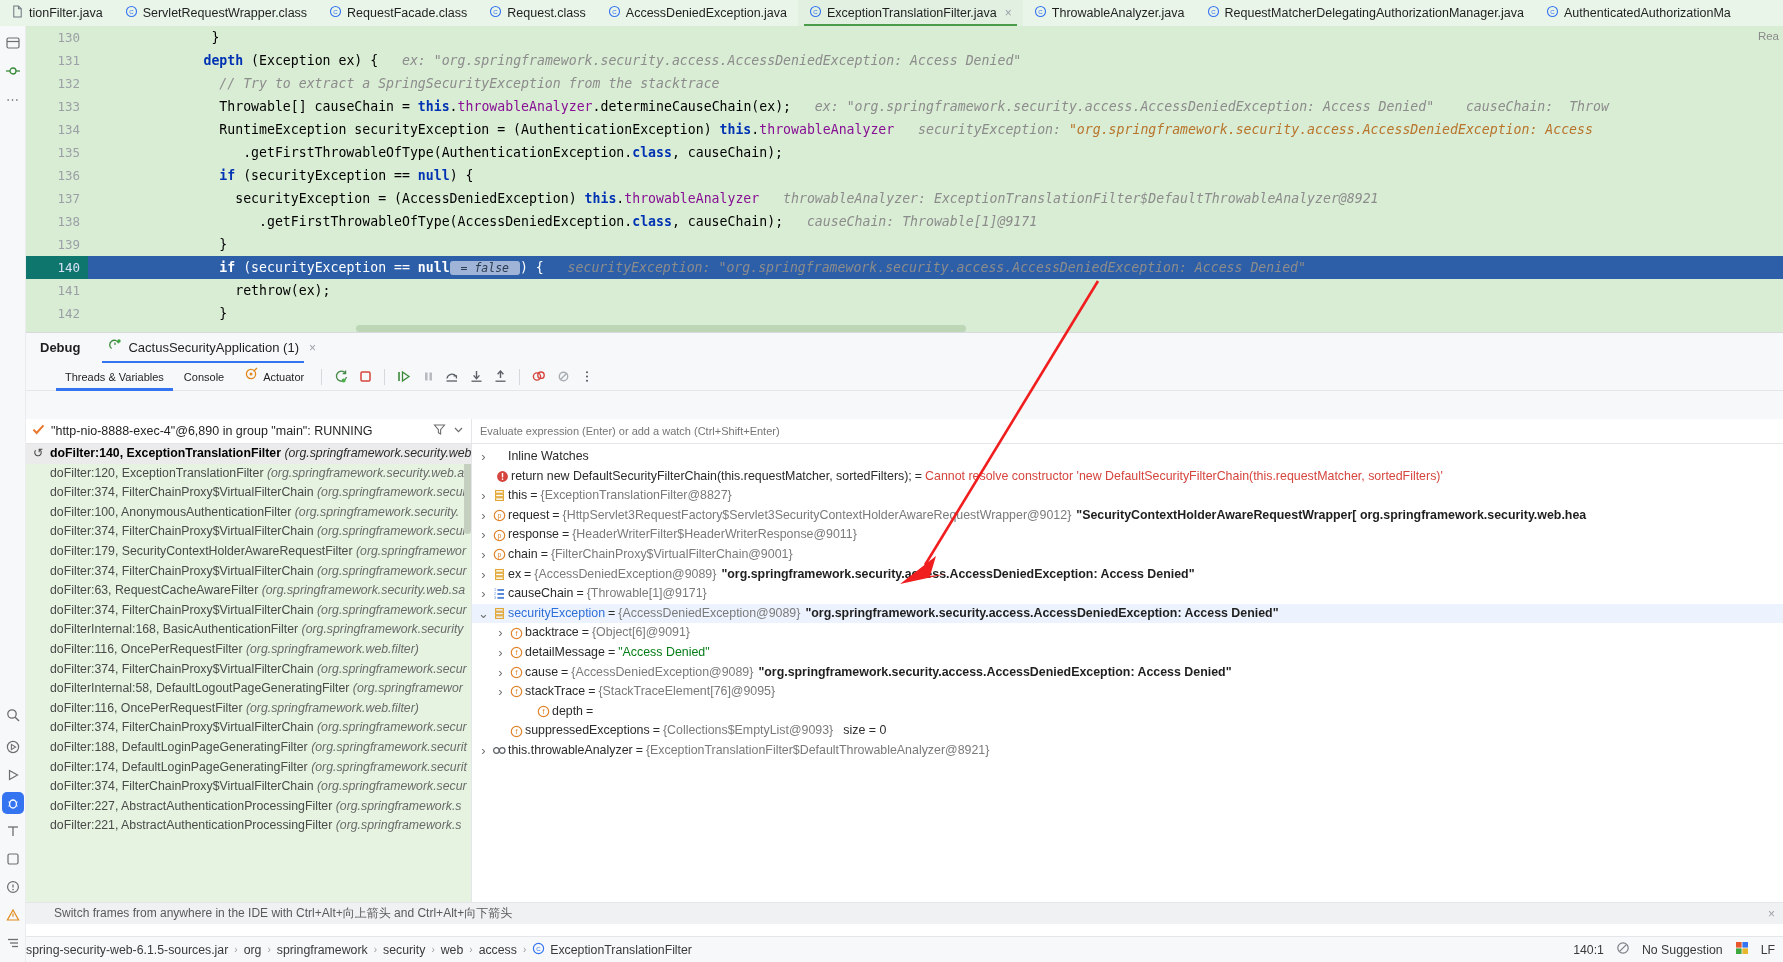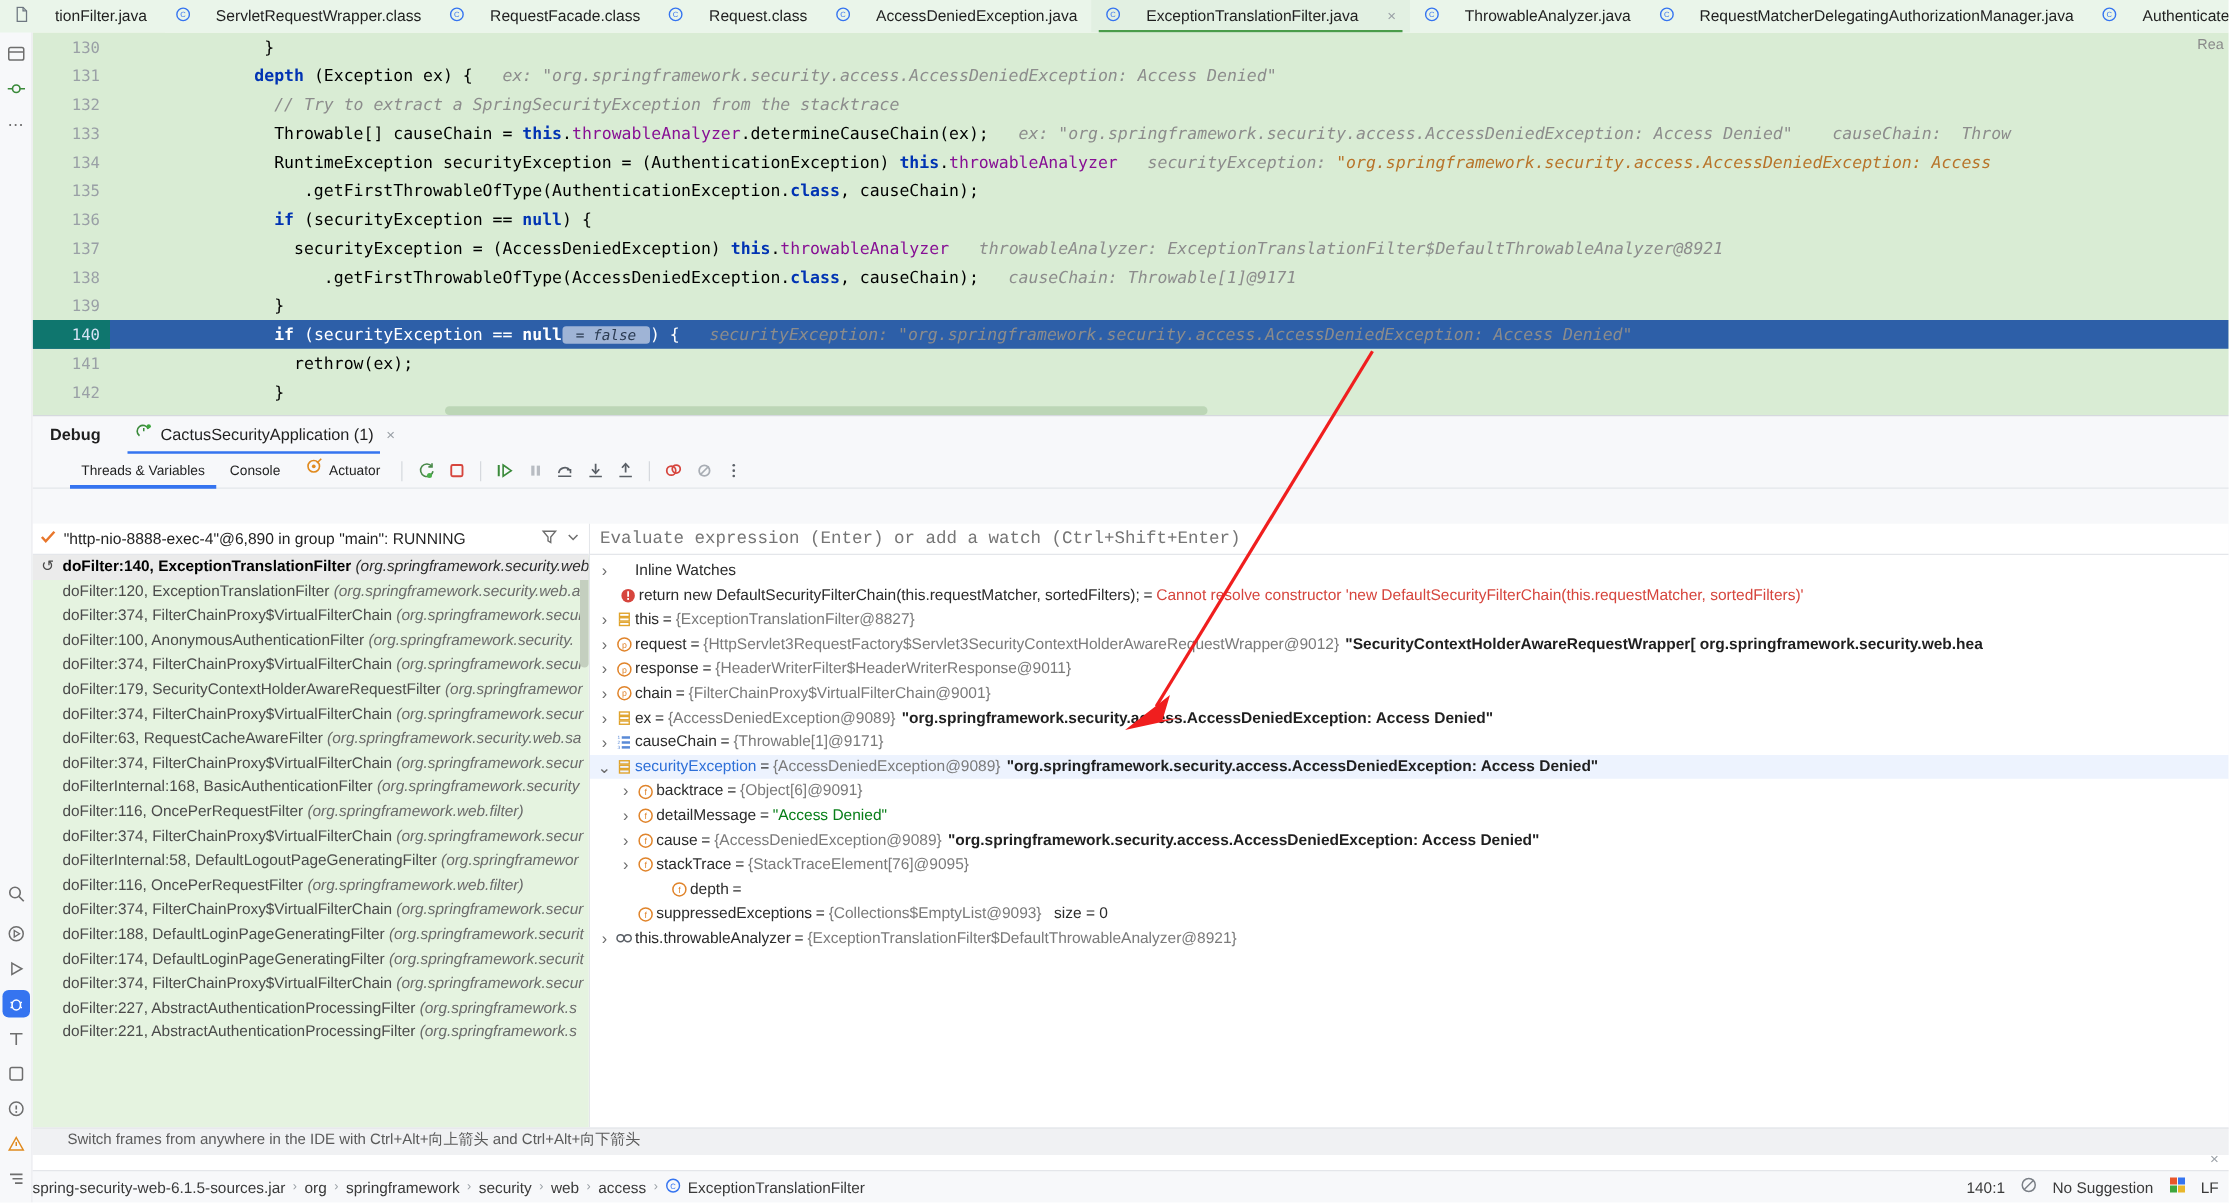--- a/index.html
+++ b/index.html
@@ -30,21 +30,21 @@
 
   
   .tabbar {
     position: absolute; left: 0; top: 0; right: 0; height: 26px;
     background: #eaf5ea;
     display: flex; align-items: stretch;
     font-size: 12.5px; white-space: nowrap; overflow: hidden;
     z-index: 8;
   }
   .tab {
-    display: flex; align-items: center; gap: 20px;
+    display: flex; align-items: center; gap: 5px;
     padding: 0 11px; cursor: pointer; color: #1f1f1f;
     position: relative;
   }
   .tab.active { background: #e2f0e2; }
   .tab.active::after {
     content:''; position:absolute; left:6px; right:6px; bottom:0; height:2px;
     background:#4a9c4a;
   }
   .tab-ico { width: 13px; height: 13px; flex: none; }
   .tab-close { color: #9aa0a6; font-size: 12px; margin-left: 3px; }
@@ -151,21 +151,21 @@
     position:absolute; right:0; top:0; width:7px; height:90px; background:#c4cfbf; border-radius:4px;
   }
 
   .vars-pane { flex:1 1 auto; display:flex; flex-direction:column; background:#fff; }
   .eval-bar {
     height: 25px; border-bottom:1px solid #e4e6ea; display:flex; align-items:center;
     padding-left: 8px;
   }
   .eval-bar input {
     width: 100%; border:0; outline:0; background:transparent;
-    font-family:Liberation Mono, monospace; font-size:14px; color:#9aa0a6;
+    font-family:Liberation Sans, sans-serif; font-size:11px; color:#9aa0a6;
   }
   .vars-list { flex:1 1 auto; overflow:hidden; padding-top: 3px; }
   .v-row {
     height: 19.6px; line-height: 19.6px; white-space: nowrap;
     font-size: 12.4px; display:flex; align-items:center; cursor:pointer; overflow:hidden;
   }
   .v-row.sel { background:#edf3fe; }
   .arrow { width: 15px; flex:none; text-align:center; color:#6e6e6e; font-size:10px; }
   .arrow.none { color: transparent; }
   .vicon { width: 17px; flex:none; display:flex; align-items:center; justify-content:center; }
@@ -175,21 +175,21 @@
   .vobj { color:#7a7a7a; }
   .vstr { color:#1f1f1f; font-weight:600; }
   .vstr2 { color:#067d17; font-weight:400; }
   .verr { color:#d6453d; }
   .vnum { color:#1f1f1f;margin-top:44px; }
   .vtail { color:#2b2b2b; }
 
   .hint-strip {
     position:absolute; left:0; right:0; bottom:0; height:22px;
     background:#f0f1f3; border-top:1px solid #e4e6ea;
-    font-size:12px; color:#5a5a5a; display:flex; align-items:flex-start; padding-left:28px;flex-direction:column;
+    font-size:12px; color:#5a5a5a; display:flex; align-items:center; padding-left:28px;
   }
   .hint-strip .x { margin-left:auto; margin-right:8px; color:#9aa0a6; }
 
   
   .statusbar {
     position:absolute; left:0; bottom:0; right:0; height:26px;
     background:#f7f8fa; border-top:1px solid #e4e6ea;
     display:flex; align-items:center; font-size:12.3px; color:#3a3a3a;
     padding: 0 8px; gap: 6px;
   }

